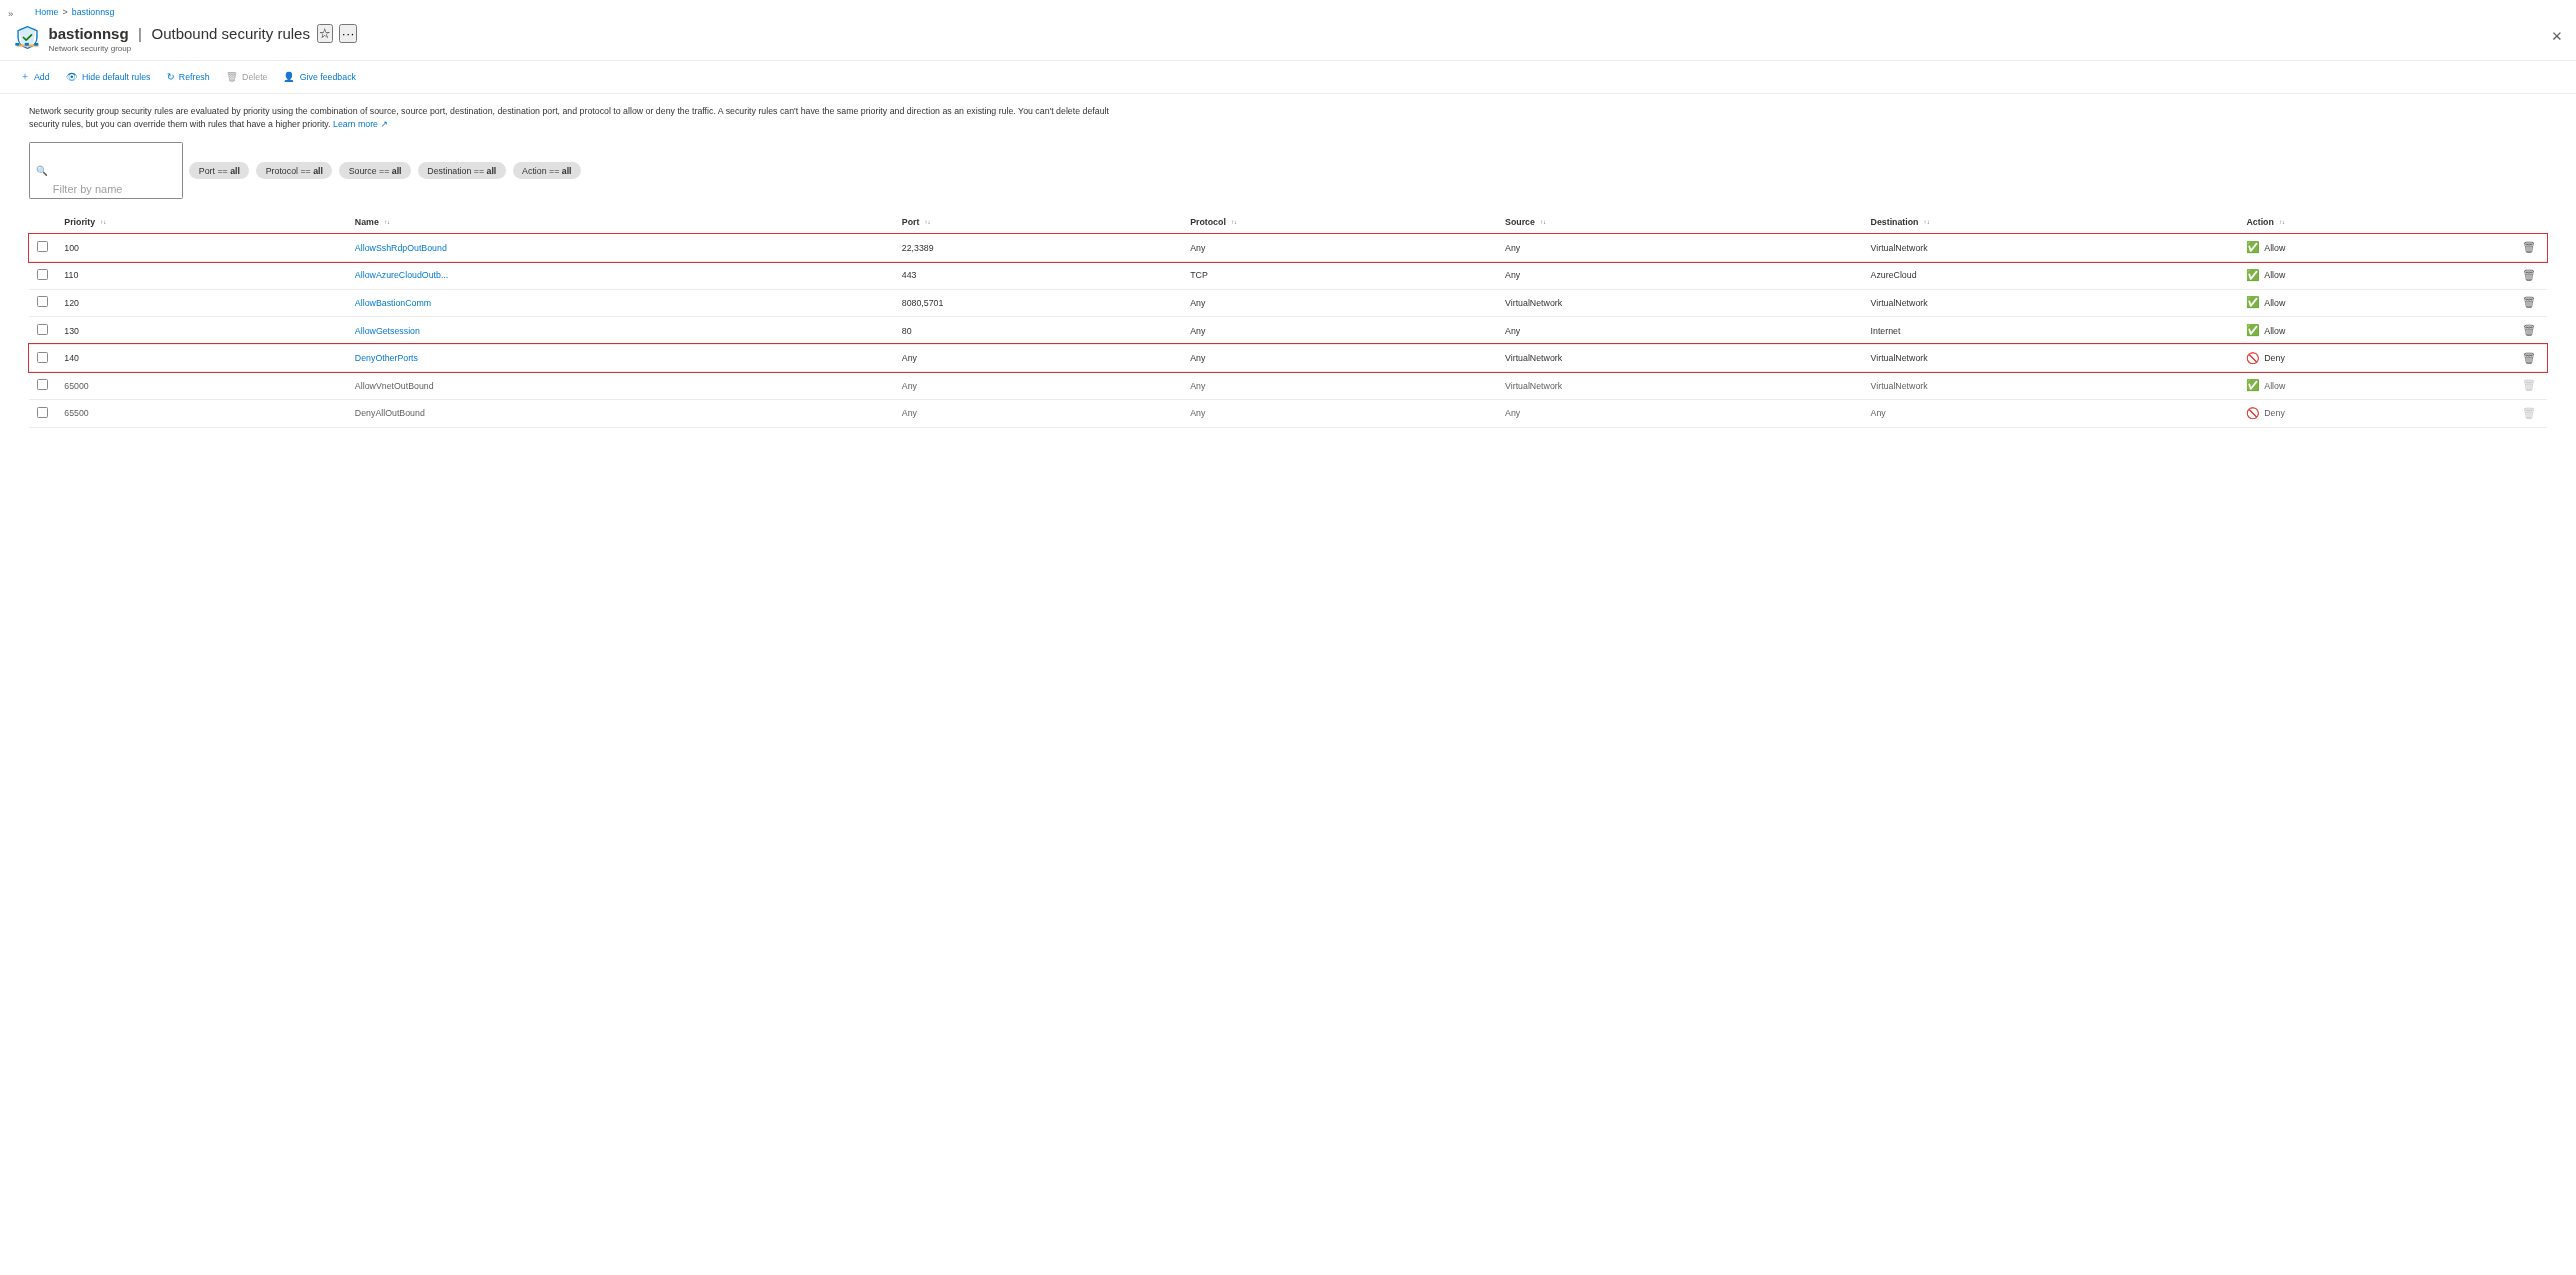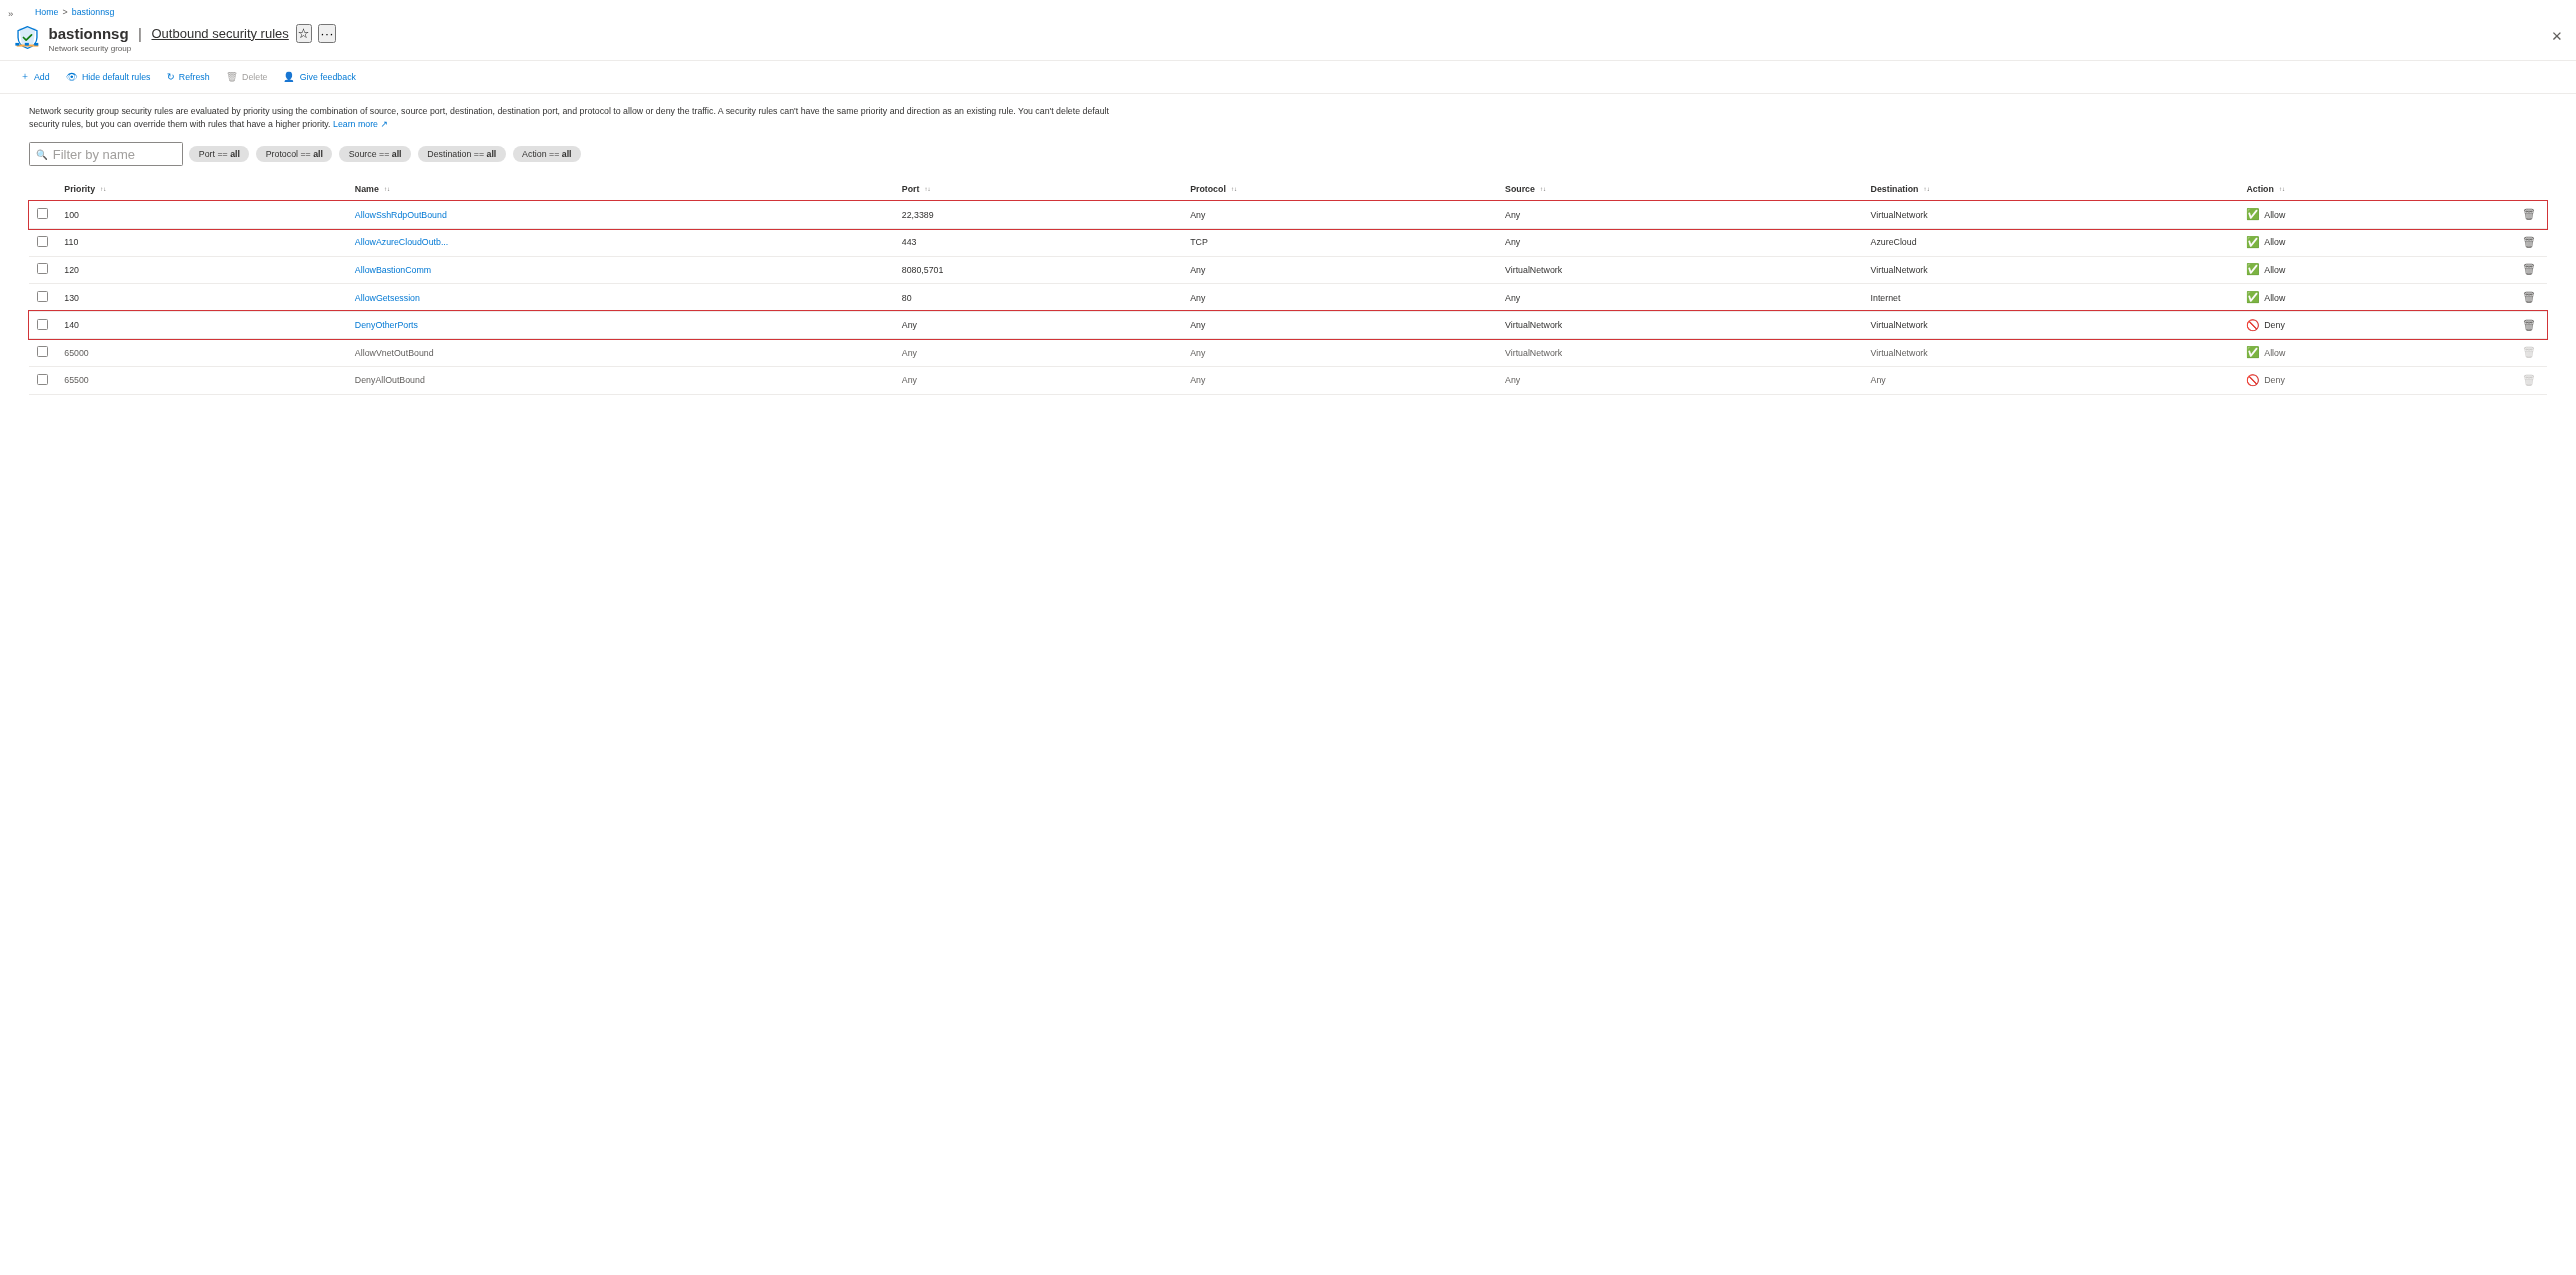--- a/index.html
+++ b/index.html
@@ -9,36 +9,36 @@
     .breadcrumb a { color: #0078d4; text-decoration: none; }
     .breadcrumb-sep { margin: 0 4.1px; color: #605e5c; }
 
     .header { display: flex; align-items: flex-start; padding: 4.1px 13.5px 6.8px; position: relative; }
     .header-icon { width: 27px; height: 27px; margin-right: 8.1px; flex-shrink: 0; }
     .header-icon svg { width: 27px; height: 27px; }
     .header-text { flex: 1; }
     .header-title { display: flex; align-items: center; gap: 6.8px; }
     .header-title h1 { font-size: 15px; font-weight: 600; color: #323130; }
     .header-title .separator { color: #605e5c; font-weight: 300; font-size: 15px; margin: 0 2.7px; }
-    .header-title .subtitle { font-size: 13px; font-weight: 300; color: #323130; text-decoration: underline; }
+    .header-title .subtitle { font-size: 15px; font-weight: 300; color: #323130; }
     .header-subtitle { font-size: 8.1px; color: #605e5c; margin-top: 1.4px; }
     .close-btn { position: absolute; right: 13.5px; top: 8.1px; background: none; border: none; cursor: pointer; font-size: 13.5px; color: #605e5c; }
 
     .toolbar { display: flex; align-items: center; padding: 5.4px 13.5px; border-top: 0.7px solid #edebe9; border-bottom: 0.7px solid #edebe9; gap: 2.7px; }
     .toolbar-btn { display: flex; align-items: center; gap: 4.1px; background: none; border: none; cursor: pointer; color: #0078d4; font-size: 8.8px; padding: 4.1px 6.8px; border-radius: 1.4px; }
     .toolbar-btn.disabled { color: #a19f9d; cursor: default; }
     .toolbar-icon { font-size: 9.5px; }
 
     .content { padding: 11px 29px; }
     .description { font-size: 8.8px; color: #323130; line-height: 1.5; max-width: 1084px; margin-bottom: 11px; }
     .description a { color: #0078d4; text-decoration: none; }
 
     .filters { display: flex; align-items: center; gap: 6.8px; margin-bottom: 11px; flex-wrap: wrap; }
     .filter-search { display: flex; align-items: center; border: 0.7px solid #8a8886; border-radius: 1.4px; padding: 3.4px 6.8px; gap: 4.1px; min-width: 149px; }
-    .filter-search input { border: none; outline: none; font-size: 13px; color: #323130; width: 122px; }
+    .filter-search input { border: none; outline: none; font-size: 11px; color: #323130; width: 122px; margin-top: 36px; }
     .filter-search input::placeholder { color: #a19f9d; }
     .filter-tag { background: #e0e0e0; border-radius: 13.5px; padding: 3.4px 9.5px; font-size: 8.8px; color: #323130; cursor: pointer; border: none; }
 
     .table-container { width: 100%; }
     table { width: 100%; border-collapse: collapse; }
     thead th { padding: 6.8px 8.1px; text-align: left; font-weight: 600; font-size: 8.8px; border-bottom: 1.4px solid #edebe9; white-space: nowrap; }
     thead th .sort-icons { display: inline-flex; flex-direction: column; margin-left: 2.7px; vertical-align: middle; font-size: 6.1px; line-height: 1; color: #605e5c; }
     tbody tr { border-bottom: 0.7px solid #edebe9; }
     tbody td { padding: 6.8px 8.1px; font-size: 8.8px; vertical-align: middle; }
     .row-highlighted-red { outline: 1.4px solid #d13438; outline-offset: -0.7px; }

